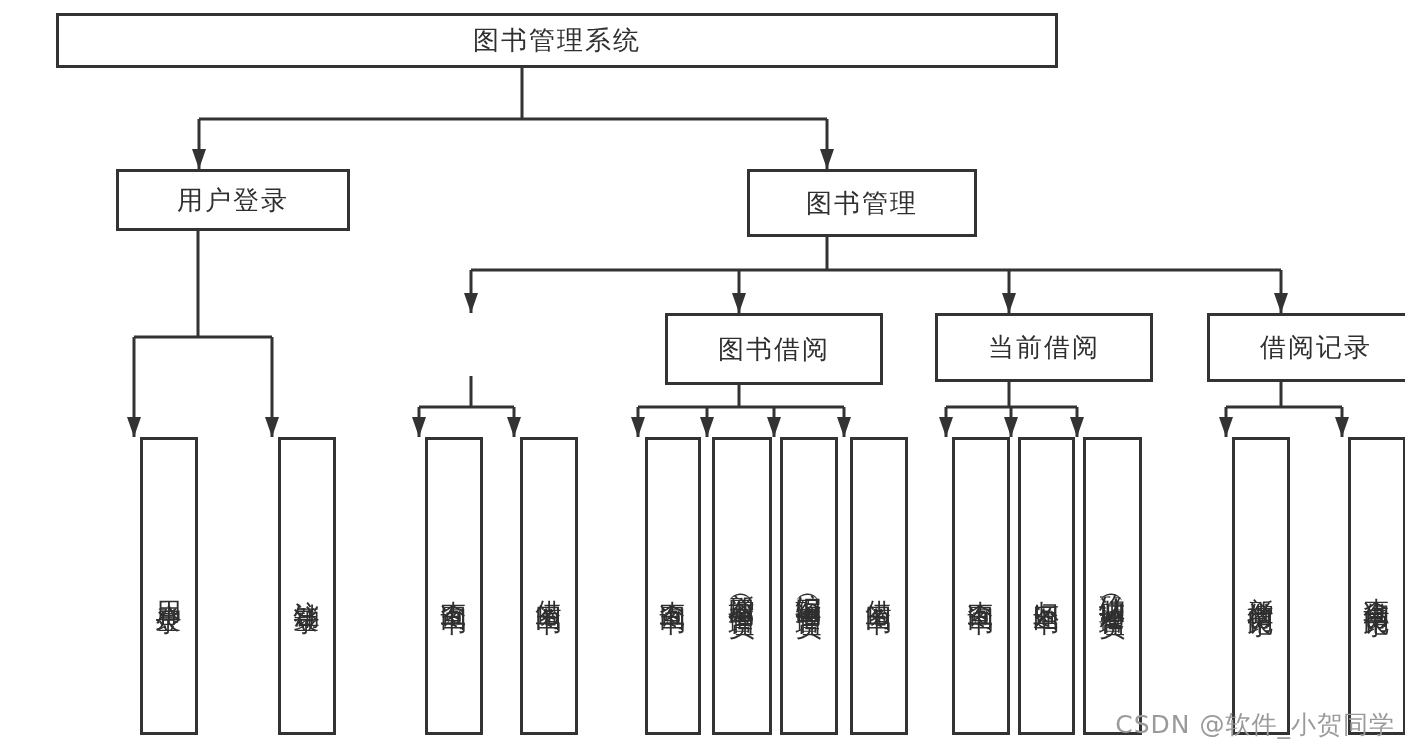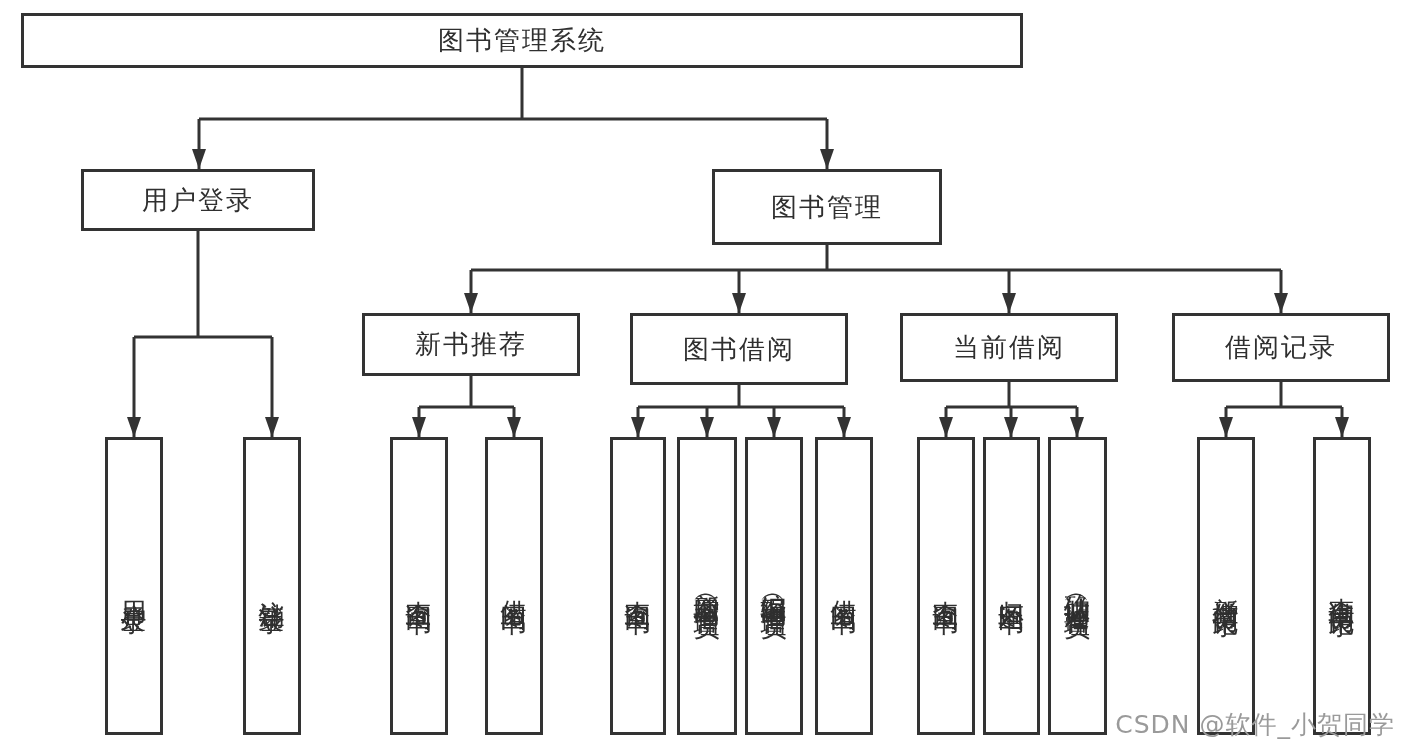--- a/index.html
+++ b/index.html
@@ -19,33 +19,34 @@
   .canvas{position:relative;width:1405px;height:747px;background:var(--background);}
   .wires{position:absolute;left:0;top:0;pointer-events:none;}
   .wire{stroke:var(--line);stroke-width:3;fill:none;}
   .box{
     position:absolute;
     background:var(--background);
     border:3px solid var(--line);
     box-sizing:border-box;
     display:flex;align-items:center;justify-content:center;
     color:var(--text);
+    margin-left:35px;
   }
   .hbox{font-size:26px;letter-spacing:2px;white-space:nowrap;}
   .vbox{
     writing-mode:vertical-rl;
     text-orientation:mixed;
     font-size:26px;letter-spacing:3px;
     top:437px;height:298px;
     line-height:1;
   }
   
   #n-root      {left:21px;  top:13px;  width:1002px; height:55px;}
   #n-userlogin {left:81px;  top:169px; width:234px;  height:62px;}
-  #n-bookmgmt  {left:712px; top:169px; width:230px;  height:76px;}
+  #n-bookmgmt  {left:712px; top:169px; width:230px;  height:68px;}
   #g0          {left:362px; top:313px; width:218px;  height:63px;}
   #g1          {left:630px; top:313px; width:218px;  height:72px;}
   #g2          {left:900px; top:313px; width:218px;  height:69px;}
   #g3          {left:1172px;top:313px; width:218px;  height:69px;}
   
   #l-ul0 {left:105px;  width:58px;}
   #l-ul1 {left:243px;  width:58px;}
   #l-g0a {left:390px;  width:58px;}
   #l-g0b {left:485px;  width:58px;}
   #l-g1a {left:610px;  width:56px;}
@@ -106,21 +107,20 @@
       <path class="wire" marker-end="url(#arw)" d="M1226 407 V437"></path>
       <path class="wire" marker-end="url(#arw)" d="M1342 407 V437"></path>
     </g>
   </svg>
 
   <div class="box hbox" id="n-root">图书管理系统</div>
 
   <div class="box hbox" id="n-userlogin">用户登录</div>
   <div class="box hbox" id="n-bookmgmt">图书管理</div>
 
-  <div class="box hbox" id="g0">新书推荐</div>
   <div class="box hbox" id="g1">图书借阅</div>
   <div class="box hbox" id="g2">当前借阅</div>
   <div class="box hbox" id="g3">借阅记录</div>
 
   <div class="box vbox" id="l-ul0">用户登录</div>
   <div class="box vbox" id="l-ul1">注销登录</div>
 
   <div class="box vbox" id="l-g0a">查询图书</div>
   <div class="box vbox" id="l-g0b">借阅图书</div>
 

